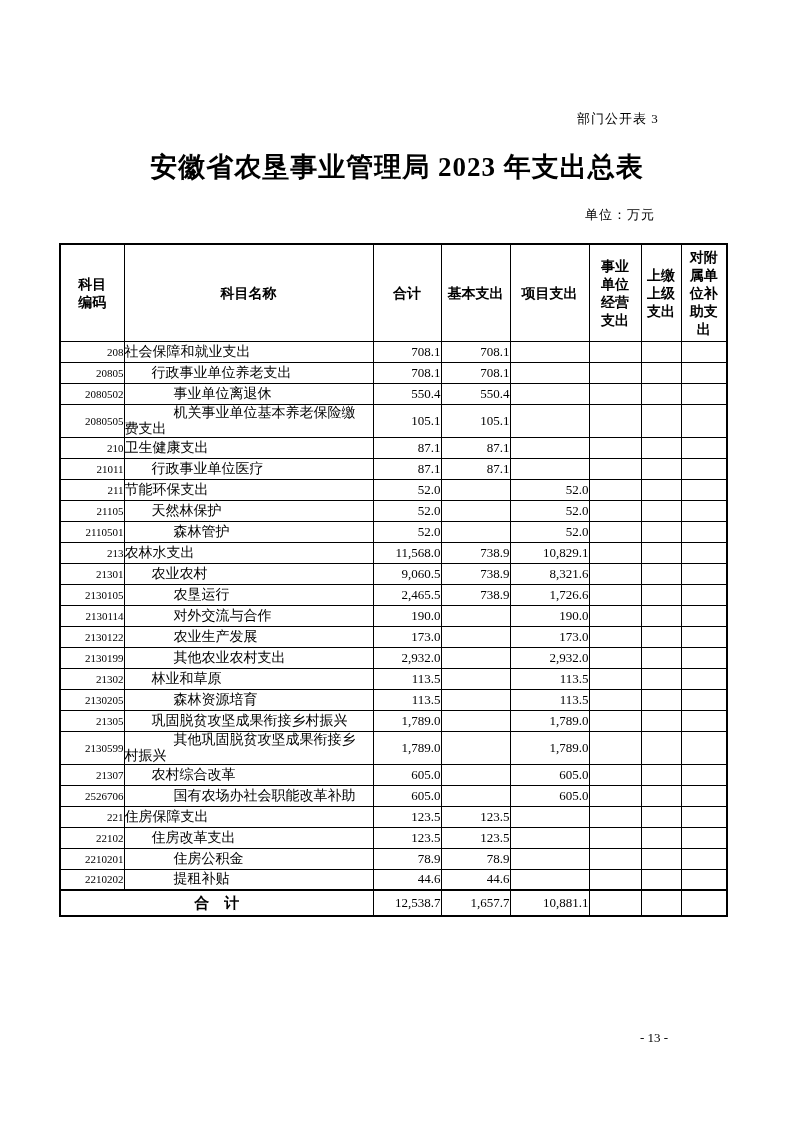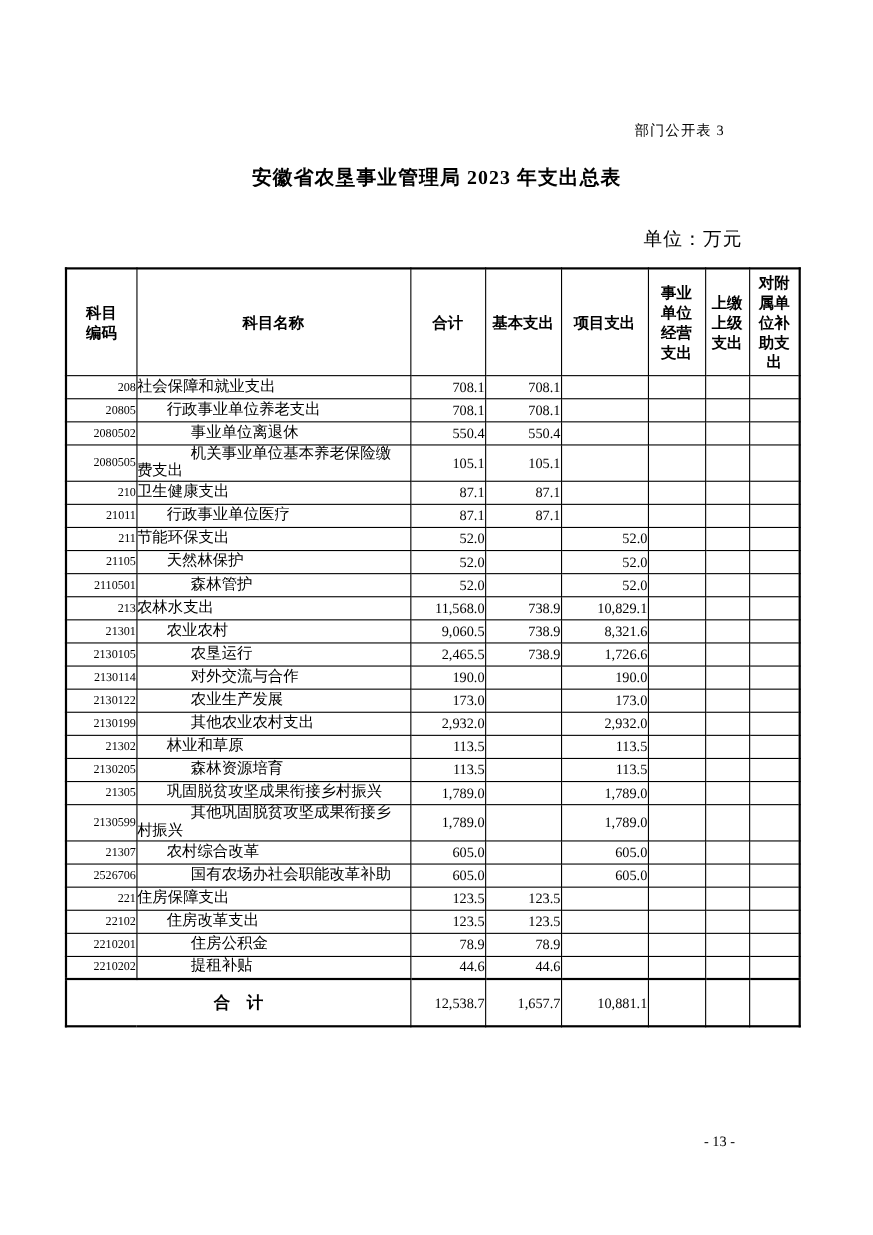--- a/index.html
+++ b/index.html
@@ -19,30 +19,30 @@
     left: 577px;
     font-size: 13px;
     letter-spacing: 1px;
   }
   .doc-title {
     position: absolute;
     top: 149px;
     left: 0;
     width: 100%;
     text-align: center;
-    font-size: 18px;
+    font-size: 27px;
     font-weight: bold;
     letter-spacing: 1px;
     margin: 0;
   }
   .unit-label {
     position: absolute;
     top: 206px;
     left: 585px;
-    font-size: 17px;
+    font-size: 13px;
     letter-spacing: 1px;
   }
   table.expense {
     position: absolute;
     top: 243px;
     left: 59px;
     width: 667px;
     border-collapse: collapse;
     table-layout: fixed;
     border: 2px solid #000;
@@ -76,21 +76,21 @@
     white-space: pre-line;
     text-align: left;
   }
   td.name.ind1 { text-indent: 27px; }
   td.name.ind2 { text-indent: 49px; }
   td.num {
     font-size: 13px;
     text-align: right;
     padding-right: 6px;
   }
-  tr.total-row { height: 43px; }
+  tr.total-row { height: 26px; }
   tr.total-row td { border-top: 2px solid #000; }
   td.total-label {
     font-family: "Liberation Sans", "DejaVu Sans", sans-serif;
     font-weight: bold;
     font-size: 15px;
     text-align: center;
   }
   .page-number {
     position: absolute;
     top: 1030px;

